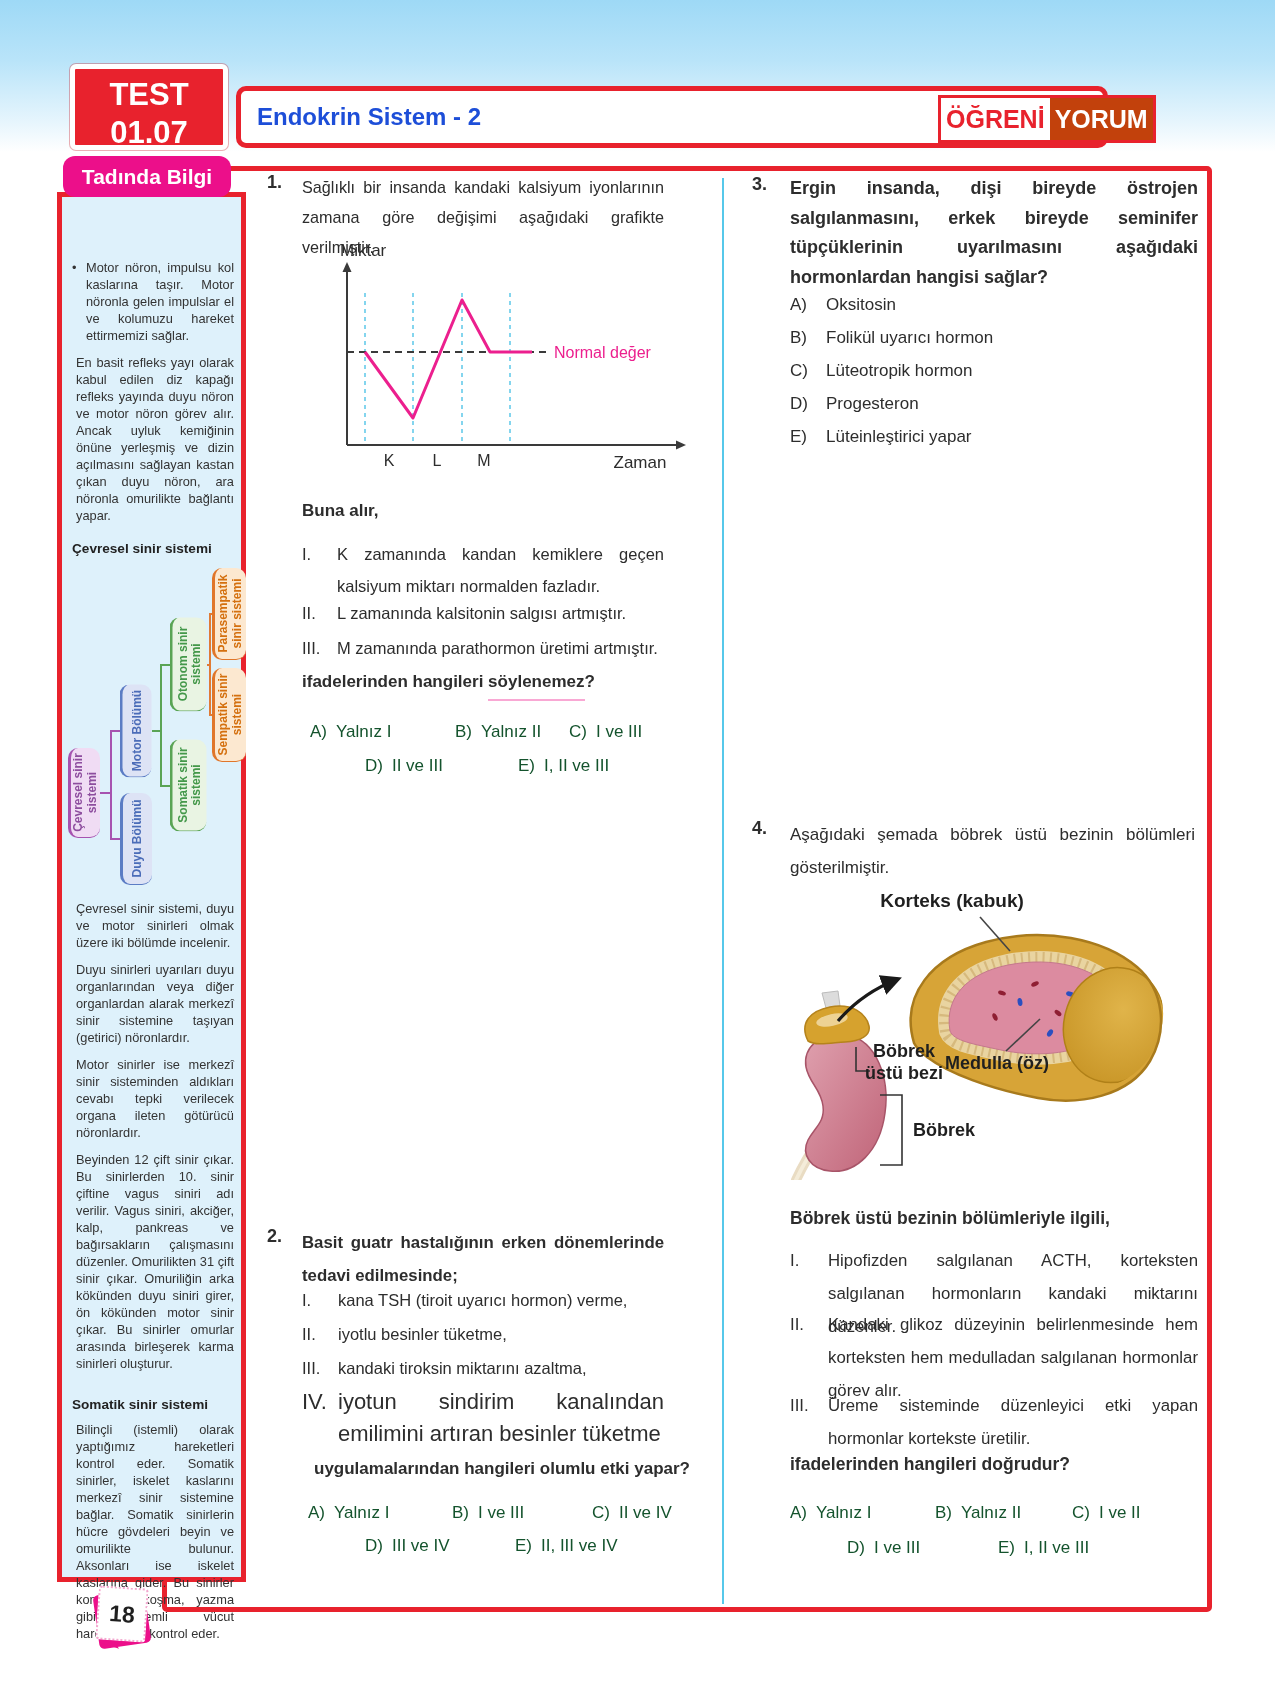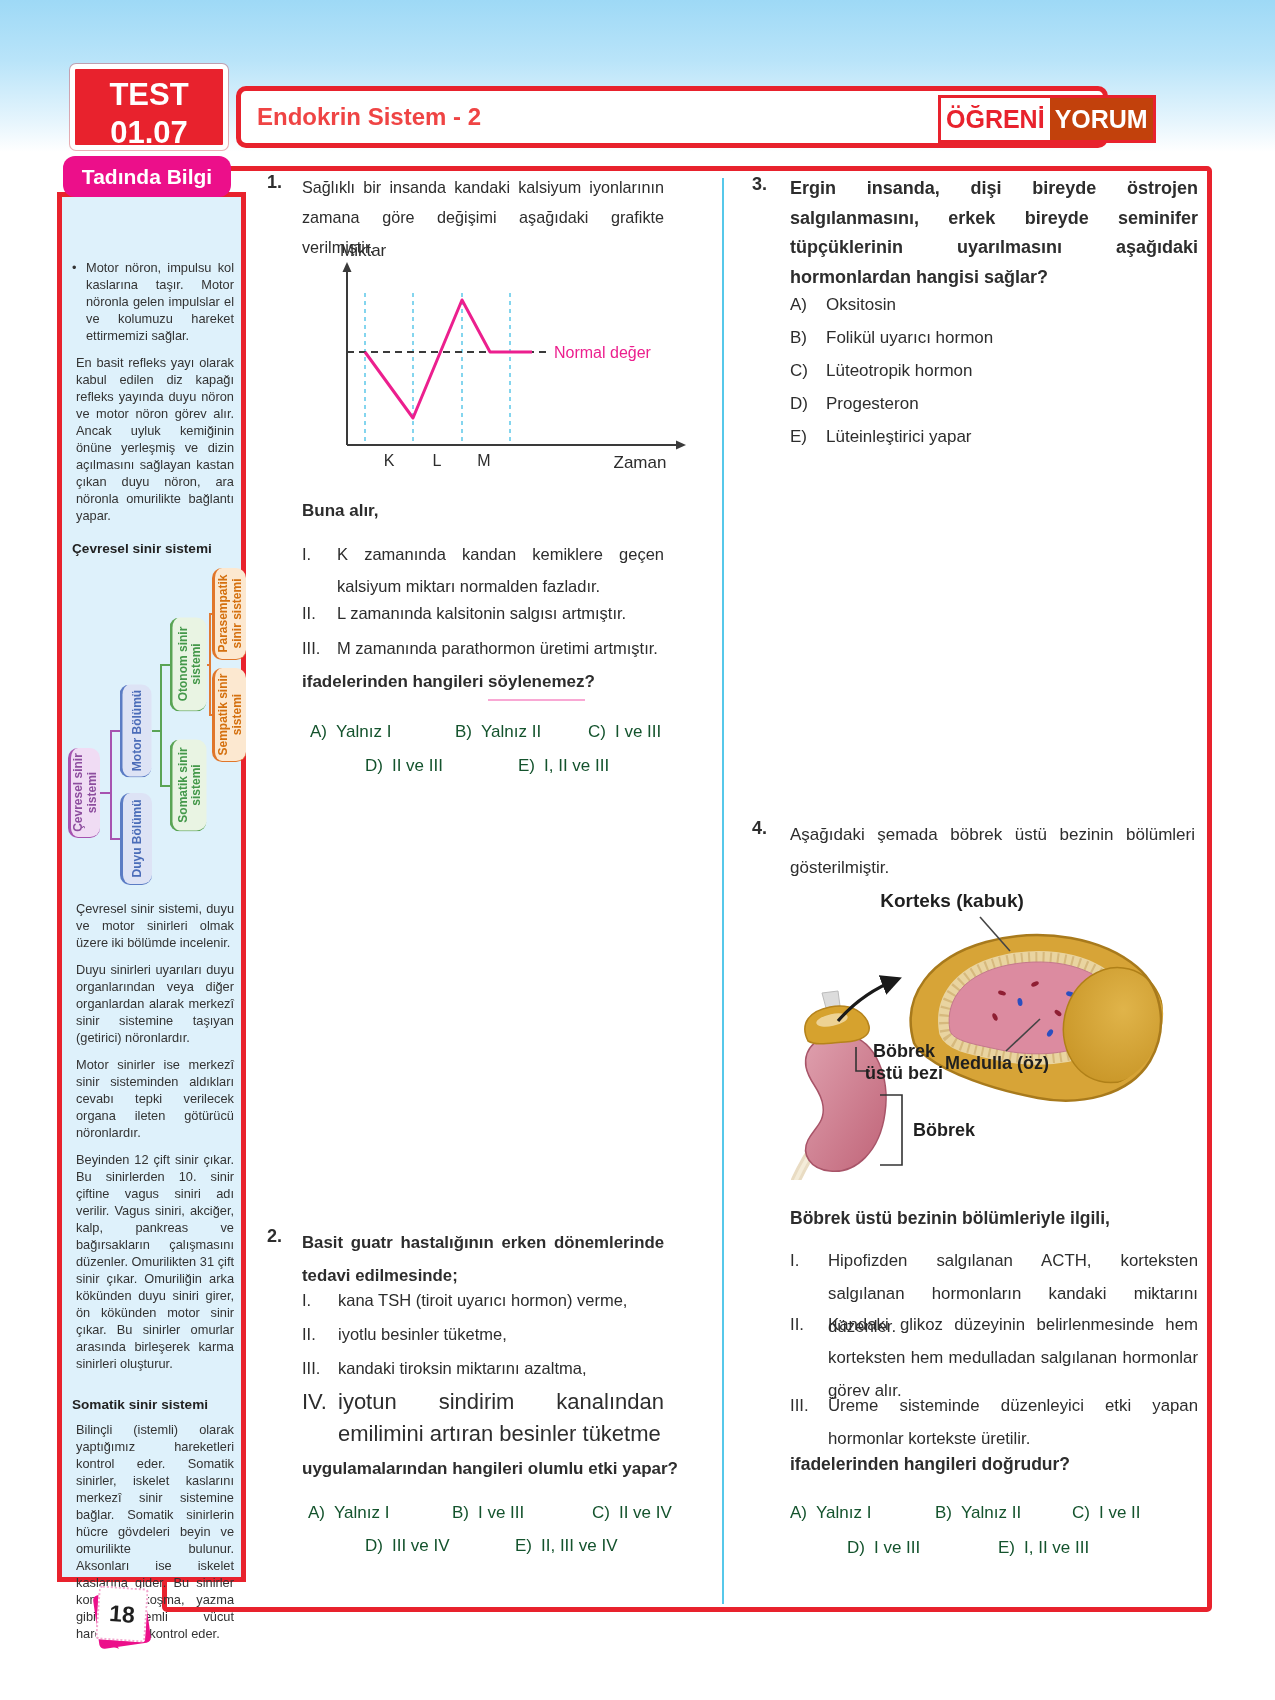--- a/index.html
+++ b/index.html
@@ -6,21 +6,21 @@
   .page{position:relative;width:1275px;height:1700px;background:#ffffff;overflow:hidden;
         font-family:"Liberation Sans", sans-serif;}
   .header-bg{position:absolute;left:0;top:0;width:1275px;height:152px;
         background:linear-gradient(180deg,#9ed9f6 0%,#b9e4f9 40%,#e6f5fd 80%,#ffffff 100%);}
   
   .test-box{position:absolute;left:70px;top:64px;width:158px;height:86px;background:#e8222d;
         border:5px solid #ffffff;border-radius:6px;box-sizing:border-box;color:#fff;font-weight:bold;
         text-align:center;font-size:31px;line-height:1.23;padding-top:7px;box-shadow:0 0 0 1px rgba(200,30,40,.35);}
   .title-bar{position:absolute;left:236px;top:86px;width:872px;height:62px;background:#fff;
         border:5px solid #e8222d;border-radius:10px;box-sizing:border-box;display:flex;align-items:center;padding-left:16px;}
-  .title-text{color:#ef4444;font-weight:bold;font-size:24px;}
+  .title-text{color:#1d4ed8;font-weight:bold;font-size:24px;}
   .brand{position:absolute;left:938px;top:95px;height:42px;display:flex;align-items:stretch;
         border:3px solid #e8222d;background:#e8222d;z-index:6;}
   .brand-left{background:#ffffff;color:#e8222d;font-weight:bold;font-size:25px;padding:0 5px;display:flex;align-items:center;}
   .brand-right{background:#c2410c;color:#ffffff;font-weight:bold;font-size:25px;padding:0 5px;display:flex;align-items:center;}
   
   .main-box{position:absolute;left:162px;top:166px;width:1050px;height:1446px;border:5px solid #e8222d;
         border-radius:5px;box-sizing:border-box;background:#fff;}
   .divider{position:absolute;left:722px;top:178px;width:2px;height:1426px;background:#56c8ea;}
   
   .sidebar-box{position:absolute;left:57px;top:192px;width:189px;height:1390px;background:#def1fb;
@@ -170,21 +170,21 @@
     <span class="it">L zamanında kalsitonin salgısı artmıştır.</span>
   </div>
   <div class="item" style="left:302px;top:632px;width:362px;font-size:16.5px;line-height:32px">
     <span class="rn" style="width:35px">III.</span>
     <span class="it">M zamanında parathormon üretimi artmıştır.</span>
   </div>
   <div class="stem" style="left:302px;top:672px"><span>ifadelerinden hangileri </span><span class="u">söylenemez</span><span>?</span></div>
 
   <span class="opt" style="left:310px;top:722px"><span class="ol">A)</span><span>Yalnız I</span></span>
   <span class="opt" style="left:455px;top:722px"><span class="ol">B)</span><span>Yalnız II</span></span>
-  <span class="opt" style="left:588px;top:722px"><span class="ol">C)</span><span>I ve III</span></span>
+  <span class="opt" style="left:569px;top:722px"><span class="ol">C)</span><span>I ve III</span></span>
   <span class="opt" style="left:365px;top:756px"><span class="ol">D)</span><span>II ve III</span></span>
   <span class="opt" style="left:518px;top:756px"><span class="ol">E)</span><span>I, II ve III</span></span>
 
   <div class="q-num" style="left:267px;top:1226px">2.</div>
   <div class="q-text" style="left:302px;top:1226px;width:362px;font-size:16.8px;line-height:33px;font-weight:bold">Basit guatr hastalığının erken dönemlerinde tedavi edilmesinde;</div>
   <div class="item" style="left:302px;top:1284px;width:362px;font-size:16.5px;line-height:32px">
     <span class="rn" style="width:36px">I.</span>
     <span class="it">kana TSH (tiroit uyarıcı hormon) verme,</span>
   </div>
   <div class="item" style="left:302px;top:1318px;width:362px;font-size:16.5px;line-height:32px">
@@ -192,21 +192,21 @@
     <span class="it">iyotlu besinler tüketme,</span>
   </div>
   <div class="item" style="left:302px;top:1352px;width:362px;font-size:16.5px;line-height:32px">
     <span class="rn" style="width:36px">III.</span>
     <span class="it">kandaki tiroksin miktarını azaltma,</span>
   </div>
   <div class="item" style="left:302px;top:1386px;width:362px;font-size:22px;line-height:32px">
     <span class="rn" style="width:36px">IV.</span>
     <span class="it">iyotun sindirim kanalından emilimini artıran besinler tüketme</span>
   </div>
-  <div class="stem" style="left:302px;top:1459px">uygulamalarından hangileri olumlu etki yapar?</div>
+  <div class="stem" style="left:314px;top:1459px">uygulamalarından hangileri olumlu etki yapar?</div>
   <span class="opt" style="left:308px;top:1503px"><span class="ol">A)</span><span>Yalnız I</span></span>
   <span class="opt" style="left:452px;top:1503px"><span class="ol">B)</span><span>I ve III</span></span>
   <span class="opt" style="left:592px;top:1503px"><span class="ol">C)</span><span>II ve IV</span></span>
   <span class="opt" style="left:365px;top:1536px"><span class="ol">D)</span><span>III ve IV</span></span>
   <span class="opt" style="left:515px;top:1536px"><span class="ol">E)</span><span>II, III ve IV</span></span>
 
   <div class="q-num" style="left:752px;top:174px">3.</div>
   <div class="q-text" style="left:790px;top:174px;width:408px;font-size:18px;line-height:29.5px;font-weight:bold">Ergin insanda, dişi bireyde östrojen salgılanmasını, erkek bireyde seminifer tüpçüklerinin uyarılmasını aşağıdaki hormonlardan hangisi sağlar?</div>
   <div class="vopts">
     <div class="vopt">

